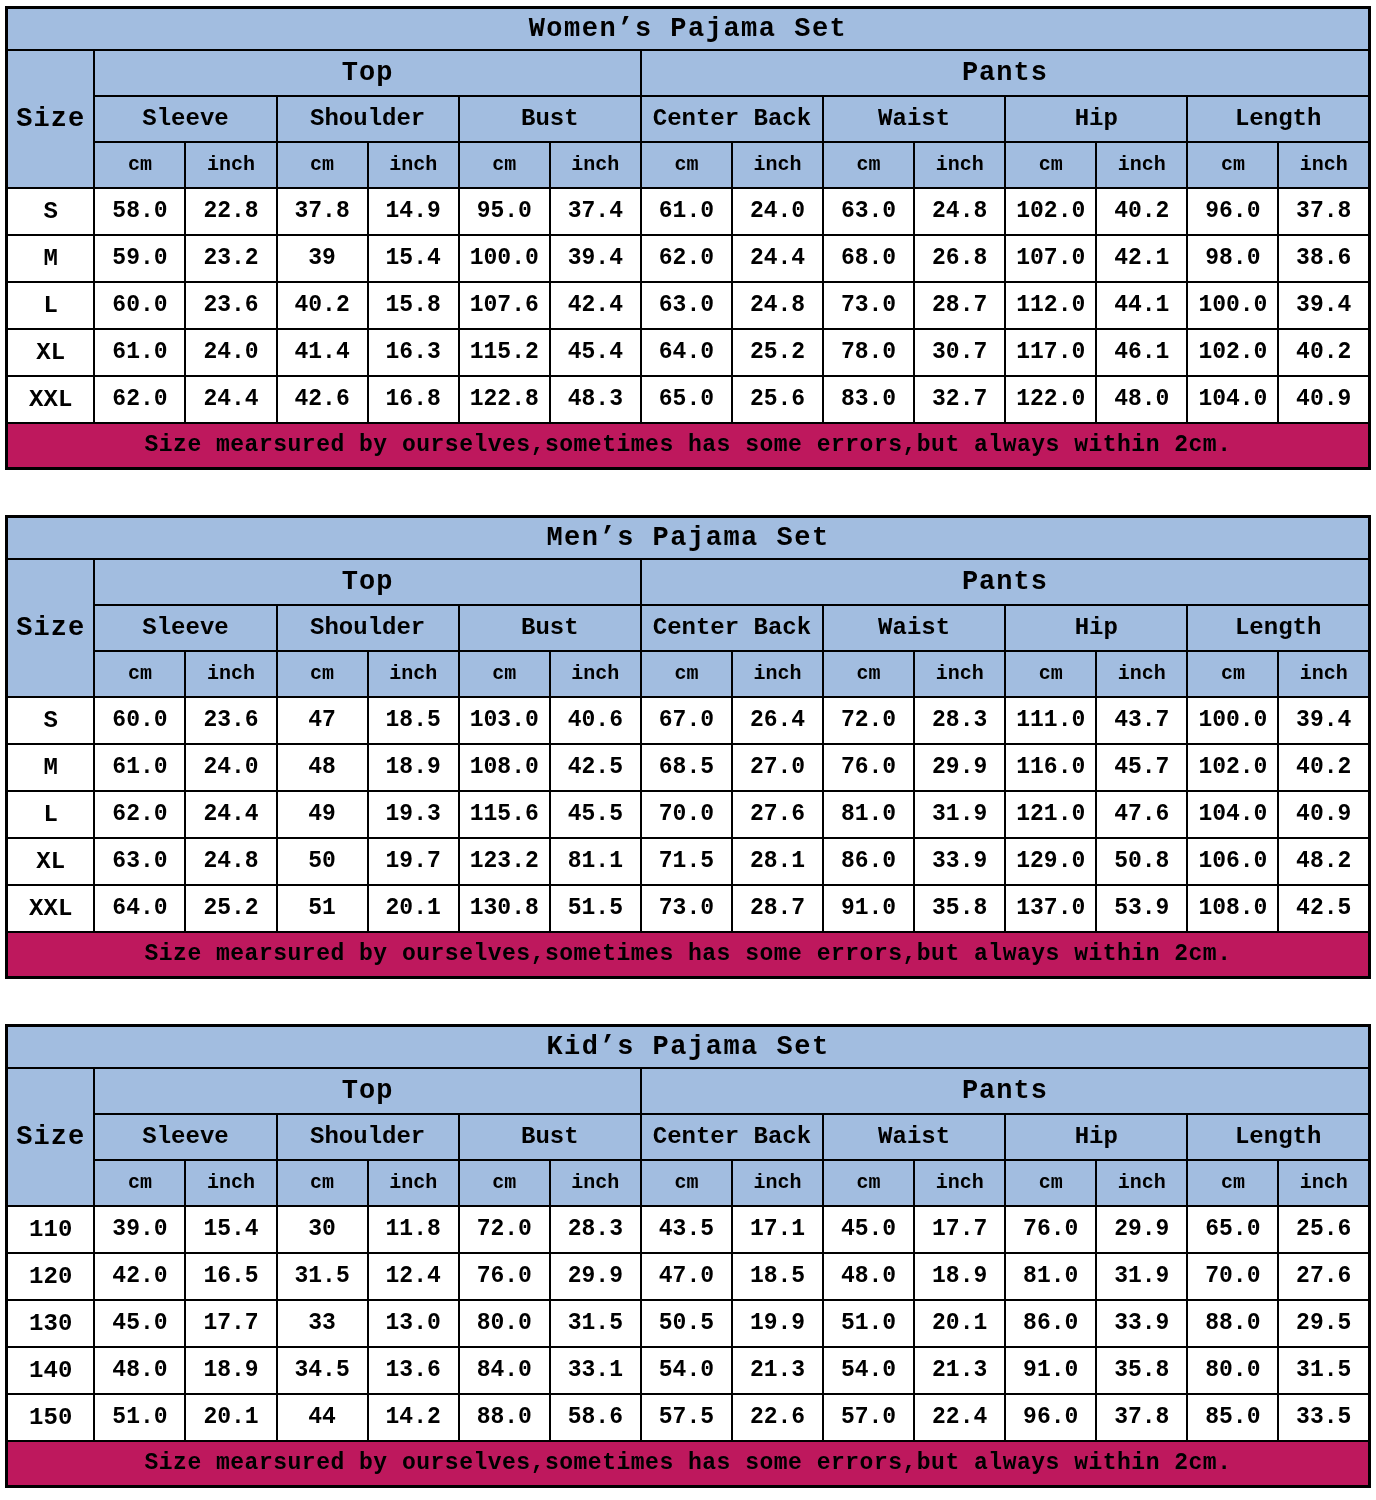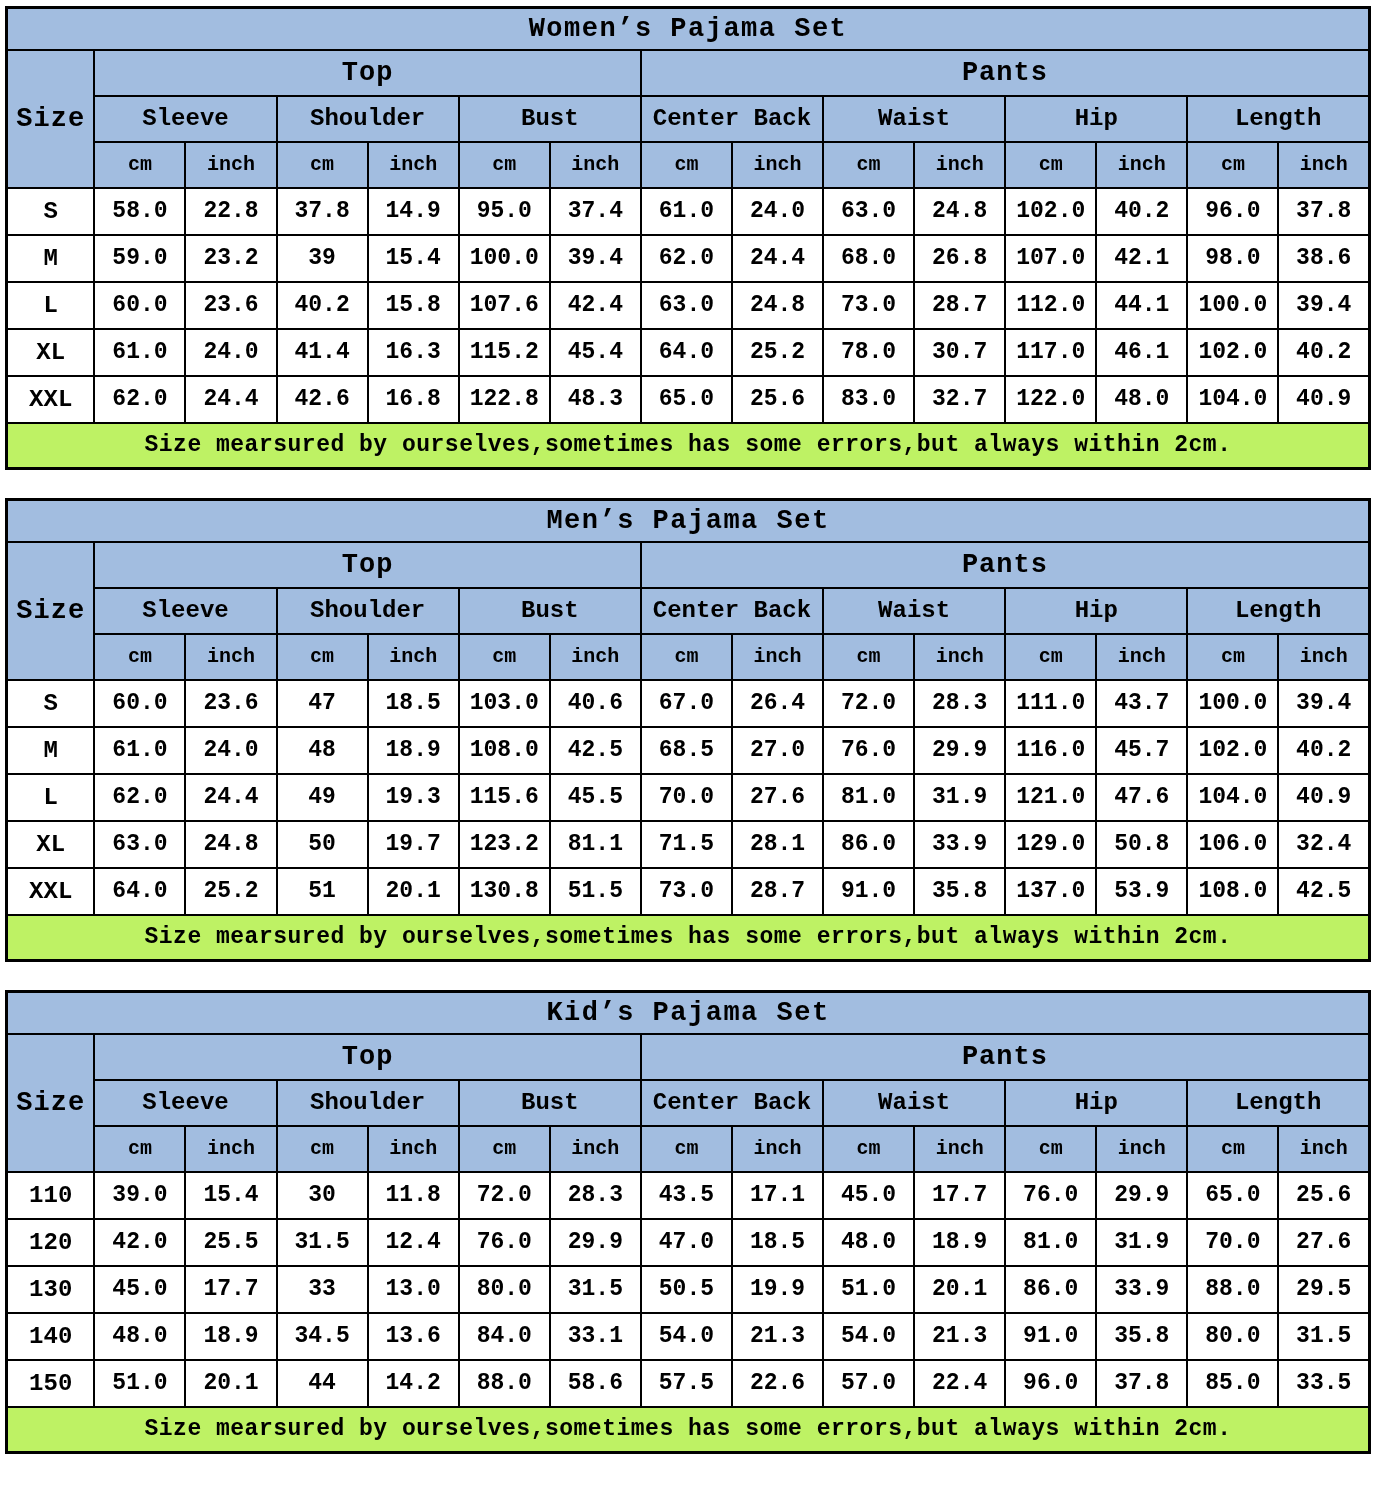--- a/index.html
+++ b/index.html
@@ -10,40 +10,40 @@
     font-family: "Liberation Mono", "DejaVu Sans Mono", monospace;
     font-weight: bold;
     color: var(--text);
   }
   .page { padding: 6px 5px; }
   table.size-table {
     border-collapse: collapse;
     table-layout: fixed;
     width: 1366px;
     border: 3px solid var(--border);
-    margin: 0 0 28px 0;
+    margin: 0 0 45px 0;
   }
   table.size-table:last-child { margin-bottom: 0; }
   td {
     border: 2px solid var(--border);
     text-align: center;
     vertical-align: middle;
     padding: 0;
     overflow: hidden;
     white-space: nowrap;
   }
   .blue { background: var(--blue); }
   col.c-size { width: 6.45%; }
   .r-title td { height: 42px; font-size: 27px; letter-spacing: 1.5px; }
   .r-group td { height: 46px; font-size: 27px; letter-spacing: 1px; }
   .r-measure td { height: 46px; font-size: 24px; }
   .r-unit td { height: 46px; font-size: 20px; }
   .r-data td { height: 47px; font-size: 23px; background: #ffffff; }
   .r-data td.size-cell { font-size: 24px; }
-  .r-note td { height: 46px; font-size: 23px; background: #bef264; letter-spacing: 0.5px; }
+  .r-note td { height: 46px; font-size: 23px; background: #be185d; letter-spacing: 0.5px; }
 </style>
 </head>
 <body>
 
 <div class="page">
   <div id="tables-root">
       <table class="size-table">
         <colgroup>
           <col class="c-size">
           <col>
@@ -296,21 +296,21 @@
             <td>19.7</td>
             <td>123.2</td>
             <td>81.1</td>
             <td>71.5</td>
             <td>28.1</td>
             <td>86.0</td>
             <td>33.9</td>
             <td>129.0</td>
             <td>50.8</td>
             <td>106.0</td>
-            <td>32.4</td>
+            <td>48.2</td>
           </tr>
           <tr class="r-data">
             <td class="size-cell">XXL</td>
             <td>64.0</td>
             <td>25.2</td>
             <td>51</td>
             <td>20.1</td>
             <td>130.8</td>
             <td>51.5</td>
             <td>73.0</td>
@@ -392,21 +392,21 @@
             <td>45.0</td>
             <td>17.7</td>
             <td>76.0</td>
             <td>29.9</td>
             <td>65.0</td>
             <td>25.6</td>
           </tr>
           <tr class="r-data">
             <td class="size-cell">120</td>
             <td>42.0</td>
-            <td>25.5</td>
+            <td>16.5</td>
             <td>31.5</td>
             <td>12.4</td>
             <td>76.0</td>
             <td>29.9</td>
             <td>47.0</td>
             <td>18.5</td>
             <td>48.0</td>
             <td>18.9</td>
             <td>81.0</td>
             <td>31.9</td>

